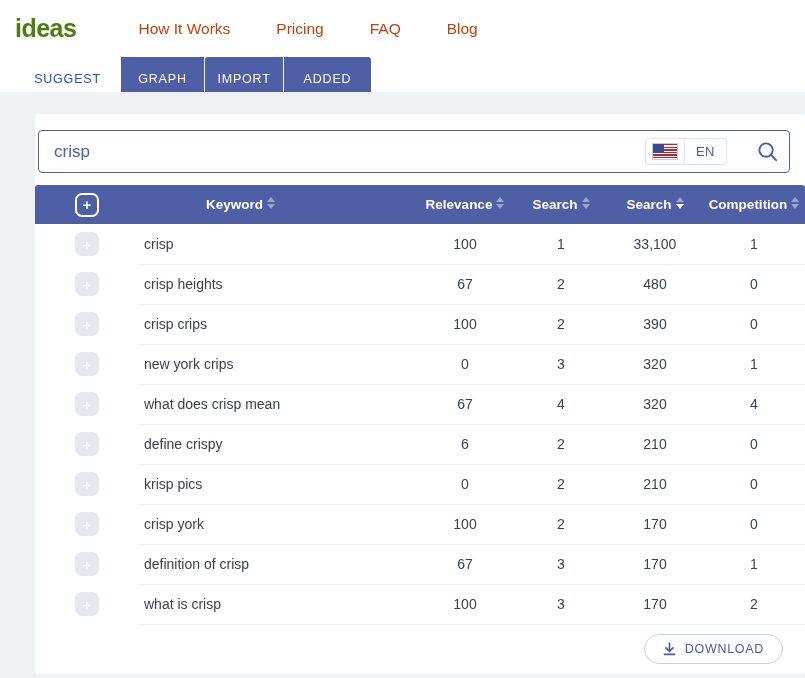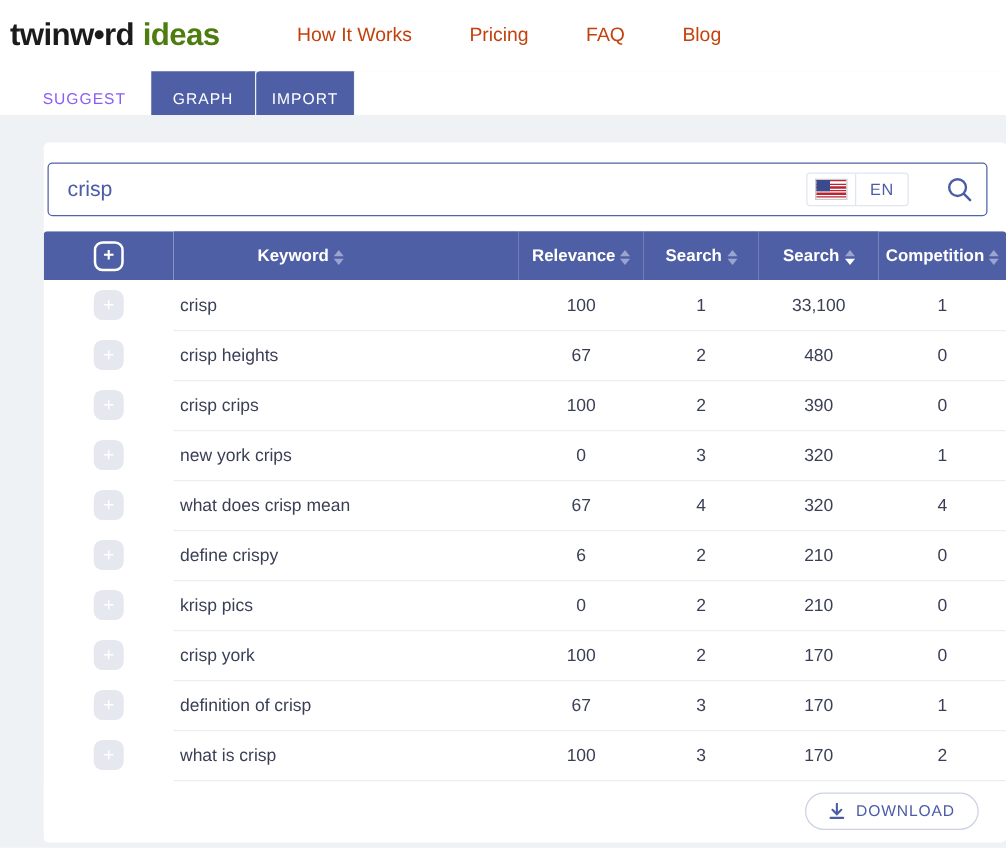--- a/index.html
+++ b/index.html
@@ -51,21 +51,21 @@
     height: 43px;
     display: flex; align-items: center; justify-content: center;
     font-size: 12.5px;
     letter-spacing: 0.8px;
     font-weight: 400;
     cursor: pointer;
     user-select: none;
   }
   .tab.active {
     background: #ffffff;
-    color: #8b5cf6;
+    color: #1d4ed8;
     width: 107px;
     text-align: center;
   }
   .tab.inactive {
     background: #4f5fa5;
     color: #ffffff;
     border-right: 1px solid #eef2f5;
   }
   .tab.t-import { width: 79px; border-top-left-radius: 3px; }
   .tab.t-graph  { width: 84px; }
@@ -157,21 +157,21 @@
   thead tr { background: #4f5fa5; height: 39px; }
   thead th {
     color: #ffffff;
     font-size: 13.5px;
     font-weight: 700;
     padding: 0;
   }
   thead th:first-child { border-top-left-radius: 3px; }
   thead th:last-child  { border-top-right-radius: 3px; }
 
-  .th-inner { display: flex; align-items: flex-end; justify-content: center; gap: 4px; }
+  .th-inner { display: flex; align-items: flex-start; justify-content: center; gap: 4px; }
   .th-keyword .th-inner { justify-content: flex-start; padding-left: 67px; }
 
   .plus-head {
     width: 24px; height: 24px;
     border: 2px solid #ffffff;
     border-radius: 7px;
     margin: 0 auto;
     display: flex; align-items: center; justify-content: center;
     color: #ffffff; font-size: 15px; line-height: 1;
     cursor: pointer;
@@ -234,36 +234,36 @@
     font-family: "Liberation Sans", sans-serif;
     display: flex; align-items: center; gap: 9px;
     cursor: pointer;
   }
 </style>
 </head>
 <body>
 
 <div class="topnav">
   <div class="logo">
-    <span class="lg-dark">twinw•rd</span>
     <span class="lg-accent">ideas</span>
   </div>
   <nav class="navlinks">
     <a href="#">How It Works</a>
     <a href="#">Pricing</a>
     <a href="#">FAQ</a>
     <a href="#">Blog</a>
   </nav>
 </div>
 
 <div class="tabstrip">
   <div style="width:14px;height:43px;background:#ffffff;"></div>
   <div class="tab active">SUGGEST</div>
   <div class="tab inactive t-graph">GRAPH</div>
   <div class="tab inactive t-import">IMPORT</div>
+  <div class="tab inactive t-added">ADDED</div>
 </div>
 <div class="strip-filler"></div>
 
 <div class="card"></div>
 
 <div class="searchbar">
   <input class="search-input" type="text" value="crisp" style="">
   <div class="lang-box">
     <div class="flag">
       <div class="stripe" style="top:0px;"></div>

